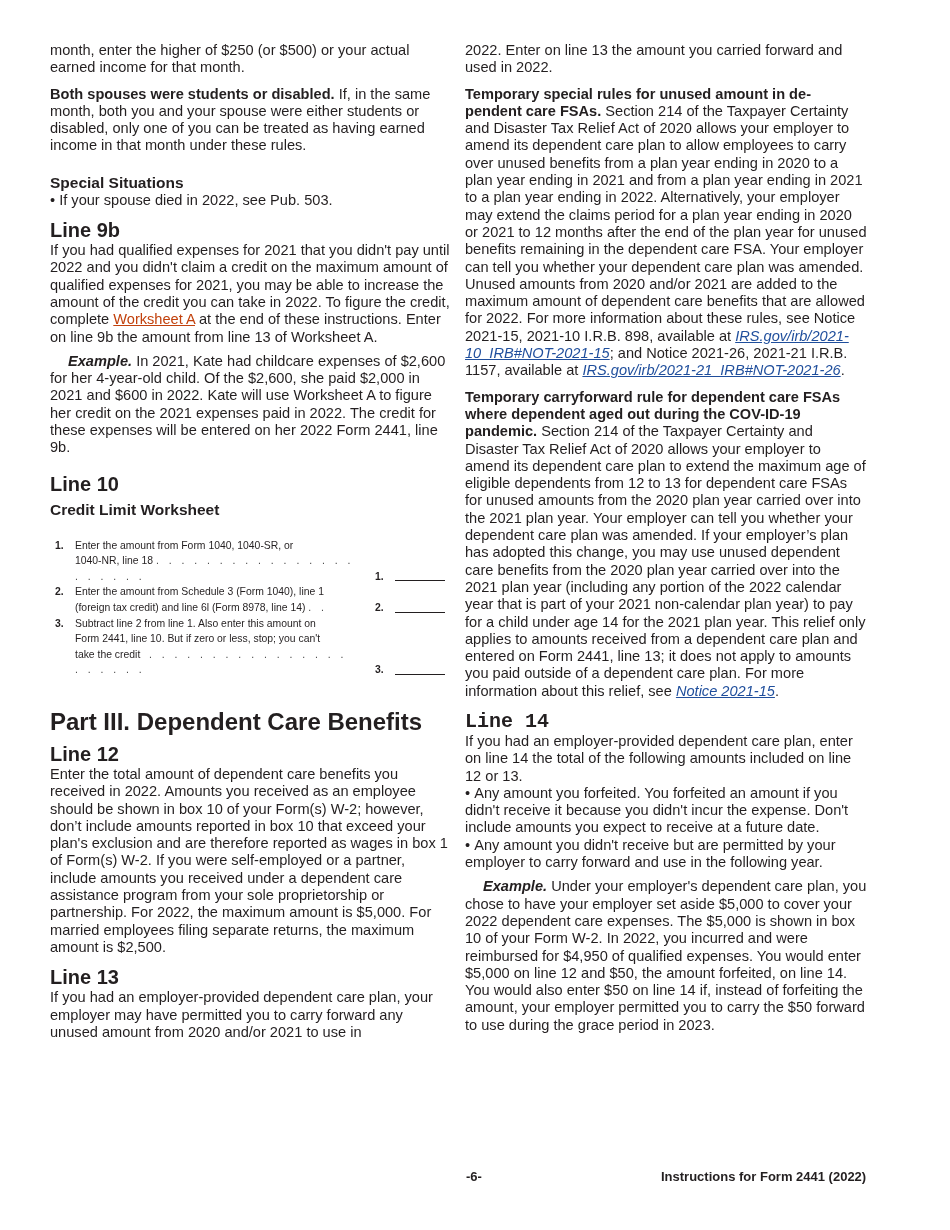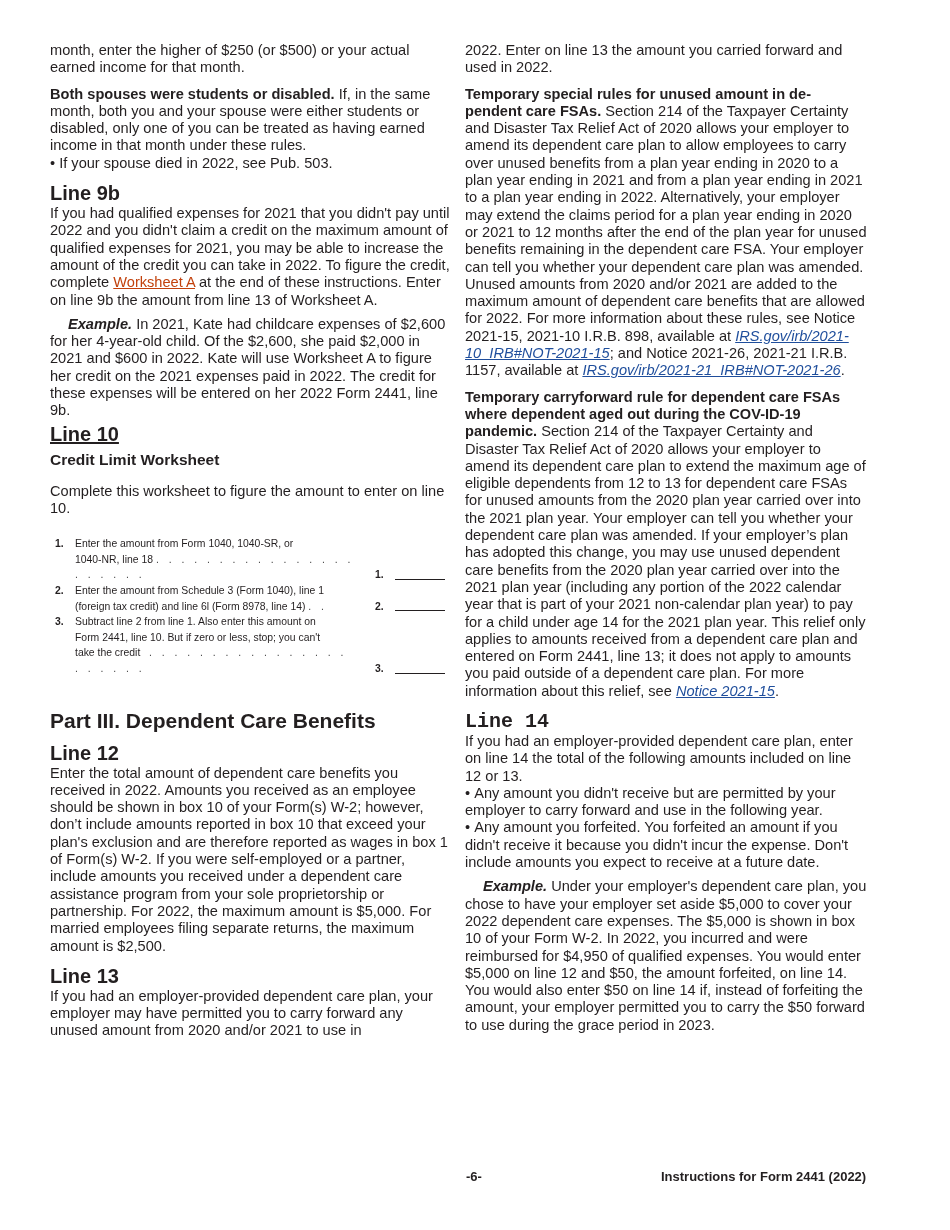--- a/index.html
+++ b/index.html
@@ -15,52 +15,52 @@
   .col-left { left: 50px; width: 400px; }
   .col-right { left: 465px; width: 402px; }
   p { margin: 0; }
   .b { font-weight: bold; }
   .bi { font-weight: bold; font-style: italic; }
   .indent { text-indent: 18px; }
   .link { color: #c2410c; text-decoration: underline; text-align: right; }
   .link-i { color: #1f4e9c; text-decoration: underline; font-style: italic; }
   h2.subhead { font-size: 15.5px; font-weight: bold; line-height: 18px; }
   h2.linehead { font-size: 20px; font-weight: bold; line-height: 19px; }
-  h1.parthead { font-size: 21px; font-weight: bold; line-height: 24px; }
+  h1.parthead { font-size: 24px; font-weight: bold; line-height: 24px; }
   .ws { font-size: 10.4px; line-height: 15.6px; margin-left: 5px; width: 390px; }
   .ws-row { display: flex; position: relative; }
   .ws-num { width: 20px; font-weight: bold; flex: none; }
   .ws-text { width: 282px; flex: none; }
   .ws-dots { letter-spacing: 3.5px; color: #444; }
   .ws-ref { position: absolute; right: 0; bottom: 0; display: flex; align-items: flex-end; }
   .ws-ref-num { font-weight: bold; width: 20px; }
   .ws-blank { width: 50px; border-bottom: 1px solid #231f20; height: 12px; margin-bottom: 3px; }
   .footer { position: absolute; top: 1168px; font-weight: bold; font-size: 13px; }
   .footer-page { left: 466px; }
   .footer-title { left: 661px; }
 </style>
 </head>
 <body>
 
 <div class="col col-left">
   <p>month, enter the higher of $250 (or $500) or your actual earned income for that month.</p>
 
   <p style="margin-top:9px;"><span class="b">Both spouses were students or disabled.</span><span> If, in the same month, both you and your spouse were either students or disabled, only one of you can be treated as having earned income in that month under these rules.</span></p>
 
+  <h2 class="subhead" style="margin-top:19px;">Special Situations</h2>
 
   <p><span>•&nbsp;</span><span>If your spouse died in 2022, see Pub. 503.</span></p>
 
   <h2 class="linehead" style="margin-top:12px;">Line 9b</h2>
   <p style="margin-top:2px;"><span>If you had qualified expenses for 2021 that you didn't pay until 2022 and you didn't claim a credit on the maximum amount of qualified expenses for 2021, you may be able to increase the amount of the credit you can take in 2022. To figure the credit, complete </span><span class="link">Worksheet A</span><span> at the end of these instructions. Enter on line 9b the amount from line 13 of Worksheet A.</span></p>
 
   <p class="indent" style="margin-top:7px;"><span class="bi">Example.</span><span> In 2021, Kate had childcare expenses of $2,600 for her 4-year-old child. Of the $2,600, she paid $2,000 in 2021 and $600 in 2022. Kate will use Worksheet A to figure her credit on the 2021 expenses paid in 2022. The credit for these expenses will be entered on her 2022 Form 2441, line 9b.</span></p>
 
-  <h2 class="linehead" style="margin-top:5px;text-decoration:underline;">Line 10</h2>
+  <h2 class="linehead" style="margin-top:18px;">Line 10</h2>
   <h2 class="subhead" style="margin-top:7px;">Credit Limit Worksheet</h2>
-  <p style="margin-top:14px;">Complete this worksheet to figure the amount to enter on line 10.</p>
 
   <div class="ws" style="margin-top:19px;">
     <div class="ws-row">
       <span class="ws-num">1.</span>
       <span class="ws-text">
         <span style="display:block">Enter the amount from Form 1040, 1040-SR, or</span>
         <span>1040-NR, line 18</span>&nbsp;<span class="ws-dots">. . . . . . . . . . . . . . . . . . . . . .</span>
       </span>
       <span class="ws-ref">
         <span class="ws-ref-num">1.</span>
@@ -103,20 +103,20 @@
 
 <div class="col col-right">
   <p>2022. Enter on line 13 the amount you carried forward and used in 2022.</p>
 
   <p style="margin-top:9px;"><span class="b">Temporary special rules for unused amount in de-pendent care FSAs.</span><span> Section 214 of the Taxpayer Certainty and Disaster Tax Relief Act of 2020 allows your employer to amend its dependent care plan to allow employees to carry over unused benefits from a plan year ending in 2020 to a plan year ending in 2021 and from a plan year ending in 2021 to a plan year ending in 2022. Alternatively, your employer may extend the claims period for a plan year ending in 2020 or 2021 to 12 months after the end of the plan year for unused benefits remaining in the dependent care FSA. Your employer can tell you whether your dependent care plan was amended. Unused amounts from 2020 and/or 2021 are added to the maximum amount of dependent care benefits that are allowed for 2022. For more information about these rules, see Notice 2021-15, 2021-10 I.R.B. 898, available at </span><span class="link-i">IRS.gov/irb/2021-10_IRB#NOT-2021-15</span><span>; and Notice 2021-26, 2021-21 I.R.B. 1157, available at </span><span class="link-i">IRS.gov/irb/2021-21_IRB#NOT-2021-26</span><span>.</span></p>
 
   <p style="margin-top:9px;"><span class="b">Temporary carryforward rule for dependent care FSAs where dependent aged out during the COV-ID-19 pandemic.</span><span> Section 214 of the Taxpayer Certainty and Disaster Tax Relief Act of 2020 allows your employer to amend its dependent care plan to extend the maximum age of eligible dependents from 12 to 13 for dependent care FSAs for unused amounts from the 2020 plan year carried over into the 2021 plan year. Your employer can tell you whether your dependent care plan was amended. If your employer’s plan has adopted this change, you may use unused dependent care benefits from the 2020 plan year carried over into the 2021 plan year (including any portion of the 2022 calendar year that is part of your 2021 non-calendar plan year) to pay for a child under age 14 for the 2021 plan year. This relief only applies to amounts received from a dependent care plan and entered on Form 2441, line 13; it does not apply to amounts you paid outside of a dependent care plan. For more information about this relief, see </span><span class="link-i">Notice 2021-15</span><span>.</span></p>
 
   <h2 class="linehead" style="margin-top:12px;font-family:Liberation Mono, monospace;">Line 14</h2>
   <p style="margin-top:2px;">If you had an employer-provided dependent care plan, enter on line 14 the total of the following amounts included on line 12 or 13.</p>
+  <p><span>•&nbsp;</span><span>Any amount you forfeited. You forfeited an amount if you didn't receive it because you didn't incur the expense. Don't include amounts you expect to receive at a future date.</span></p>
   <p><span>•&nbsp;</span><span>Any amount you didn't receive but are permitted by your employer to carry forward and use in the following year.</span></p>
-  <p><span>•&nbsp;</span><span>Any amount you forfeited. You forfeited an amount if you didn't receive it because you didn't incur the expense. Don't include amounts you expect to receive at a future date.</span></p>
 
   <p class="indent" style="margin-top:7px;"><span class="bi">Example.</span><span> Under your employer's dependent care plan, you chose to have your employer set aside $5,000 to cover your 2022 dependent care expenses. The $5,000 is shown in box 10 of your Form W-2. In 2022, you incurred and were reimbursed for $4,950 of qualified expenses. You would enter $5,000 on line 12 and $50, the amount forfeited, on line 14. You would also enter $50 on line 14 if, instead of forfeiting the amount, your employer permitted you to carry the $50 forward to use during the grace period in 2023.</span></p>
 </div>
 
 <div class="footer footer-page">-6-</div>
 <div class="footer footer-title">Instructions for Form 2441 (2022)</div>
 
 </body></html>

